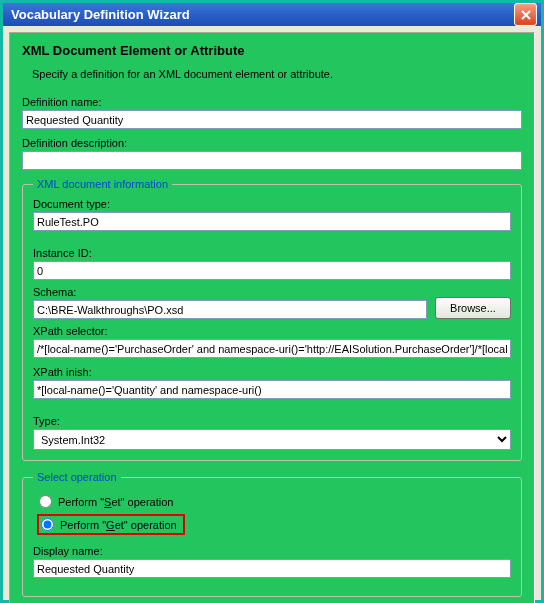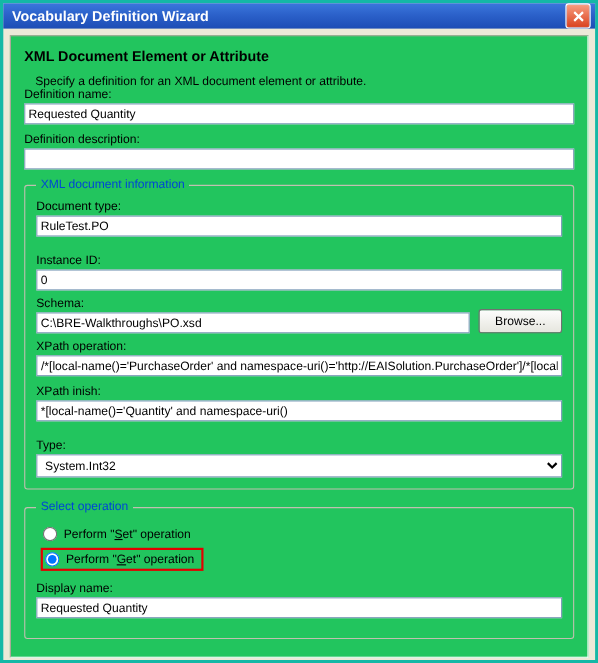--- a/index.html
+++ b/index.html
@@ -4,21 +4,21 @@
 <style>
   html,body{margin:0;padding:0;font-family:Tahoma,Arial,sans-serif;font-size:11px;background:#fff;}
   .window{width:544px;height:603px;border:3px solid #14b8a6;box-sizing:border-box;background:#ece9d8;display:flex;flex-direction:column;}
   .titlebar{height:28px;background:linear-gradient(to bottom,#3b77dd 0%,#2a5fc8 50%,#1d4db5 100%);display:flex;align-items:center;justify-content:space-between;padding:0 4px 0 8px;}
   .titlebar .title{color:#fff;font-weight:bold;font-size:13px;}
   .close-btn{width:21px;height:21px;background:linear-gradient(to bottom,#f89e81,#d9411e);border:1px solid #fff;border-radius:3px;display:flex;align-items:center;justify-content:center;color:#fff;font-weight:bold;font-size:12px;box-shadow:inset 0 0 1px rgba(255,255,255,.6);}
   .close-btn svg{display:block;}
   .content{flex:1;display:flex;flex-direction:column;padding:6px;}
   .pane{flex:1;background:#22c55e;border:1px solid #fff;border-top-color:#aca899;border-left-color:#aca899;padding:10px 12px 6px 12px;box-sizing:border-box;overflow:hidden;}
   h1.page-title{font-size:13px;font-weight:bold;margin:0 0 10px 0;color:#000;}
-  .intro{margin:0 0 0 10px;color:#000;}
+  .intro{margin:0 0 16px 10px;color:#000;}
   .field-block{margin-bottom:8px;}
   .label{display:block;margin-bottom:2px;color:#000;}
   .textbox{width:100%;height:19px;border:1px solid #7f9db9;background:#fff;padding:1px 3px;box-sizing:border-box;font:inherit;color:#000;}
   fieldset{border:1px solid #c0c0b0;border-radius:3px;padding:8px 10px 10px 10px;margin:6px 0 10px 0;}
   legend{color:#0046d5;padding:0 4px;font-size:11px;}
   .row{display:flex;gap:16px;flex-direction:column;}
   .col{flex:1;min-width:0;}
   .browse-row{display:flex;gap:8px;align-items:flex-end;}
   .browse-row .col{flex:1;}
   .btn{height:22px;min-width:76px;border:1px solid #707070;border-radius:3px;background:linear-gradient(to bottom,#fdfdfd,#e6e6de);font:inherit;padding:0 10px;cursor:default;}
@@ -84,21 +84,21 @@
           <div class="col">
             <span class="label">Schema:</span>
             <input class="textbox" type="text" value="C:\BRE-Walkthroughs\PO.xsd" style="">
           </div>
           <button class="btn">Browse...</button>
         </div>
 
         <div class="spacer6"></div>
 
         <div class="field-block">
-          <span class="label">XPath operation:</span>
+          <span class="label">XPath selector:</span>
           <input class="textbox" type="text" value="/*[local-name()='PurchaseOrder' and namespace-uri()='http://EAISolution.PurchaseOrder']/*[local-n" style="">
         </div>
 
         <div class="row">
           <div class="col small-col">
             <span class="label">XPath inish:</span>
             <input class="textbox" type="text" value="*[local-name()='Quantity' and namespace-uri()" style="">
           </div>
           <div class="col type-col">
             <span class="label">Type:</span>

